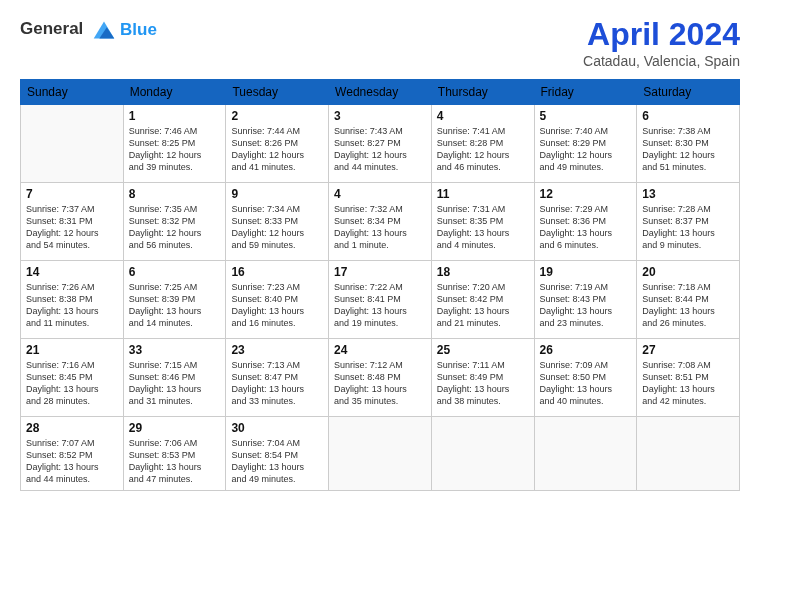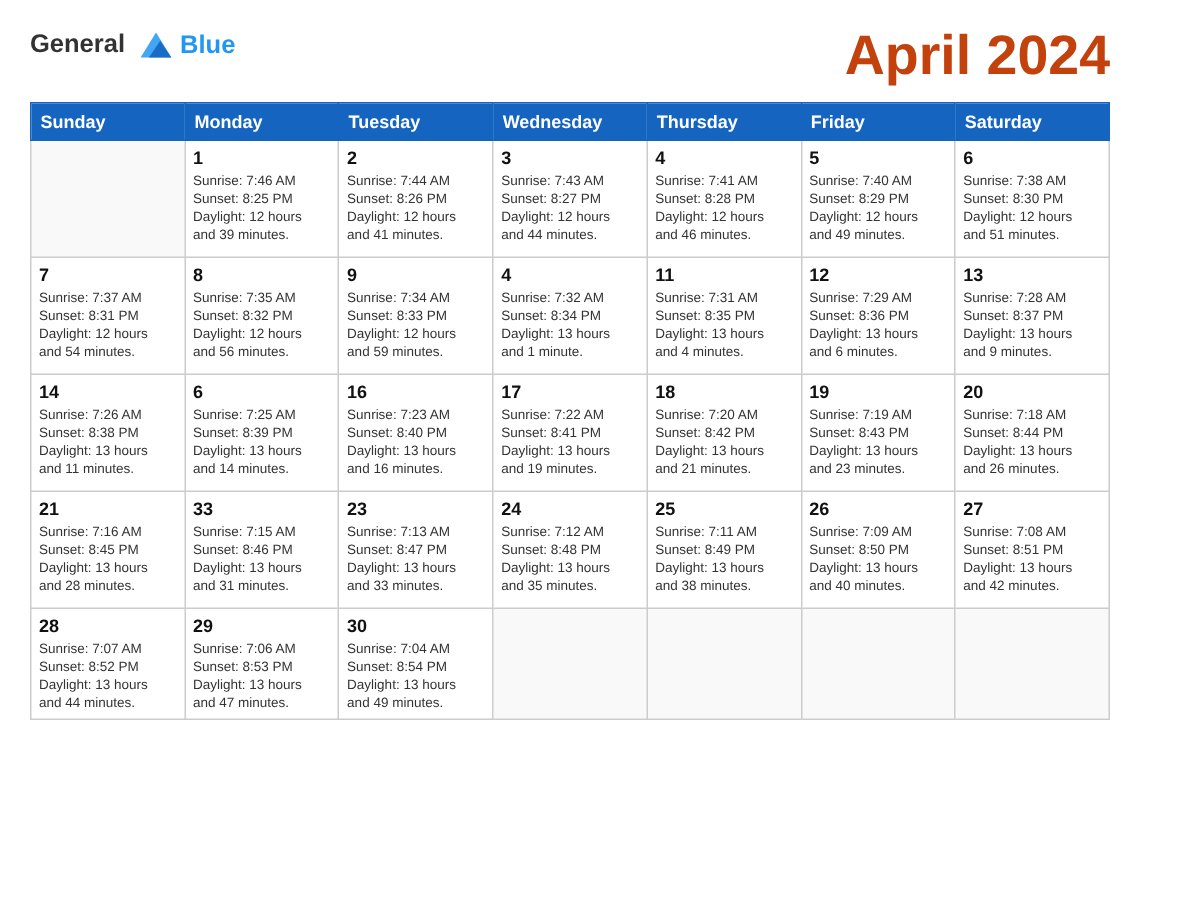--- a/index.html
+++ b/index.html
@@ -28,38 +28,38 @@
     }
     .logo-icon {
       width: 28px;
       height: 28px;
       margin-left: 2px;
     }
     .title-block {
       text-align: right;
     }
     .month-title {
-      font-size: 37px;
+      font-size: 32px;
       font-weight: bold;
-      color: #c2410c;
+      color: #1d4ed8;
     }
     .subtitle {
       font-size: 14px;
       color: #555;
     }
     .calendar {
       width: 100%;
       border-collapse: collapse;
       border: 1px solid #ccc;
     }
     .calendar th {
       background: #1565C0;
-      color: #ffffff;
+      color: #000000;
       font-size: 12px;
-      font-weight: bold;
+      font-weight: normal;
       text-align: left;
       padding: 5px 6px;
       border: 1px solid #1565C0;
     }
     .calendar td {
       vertical-align: top;
       border: 1px solid #ccc;
       padding: 4px 5px;
       width: calc(100% / 7);
       font-size: 9.5px;
@@ -99,20 +99,21 @@
               <polygon points="4,24 15,6 26,24" fill="#2196F3" opacity="0.85"></polygon>
               <polygon points="10,24 18,12 26,24" fill="#1565C0" opacity="0.9"></polygon>
             </svg>
           </div>
           <div style="font-size:17px;font-weight:bold;color:#2196F3;line-height:1.15;margin-left:2px;">Blue</div>
         </div>
       </div>
     </div>
     <div class="title-block">
       <div class="month-title">April 2024</div>
+      <div class="subtitle">Catadau, Valencia, Spain</div>
     </div>
   </div>
 
   <table class="calendar">
     <thead>
       <tr>
       <th>Sunday</th>
           <th>Monday</th>
           <th>Tuesday</th>
           <th>Wednesday</th>

